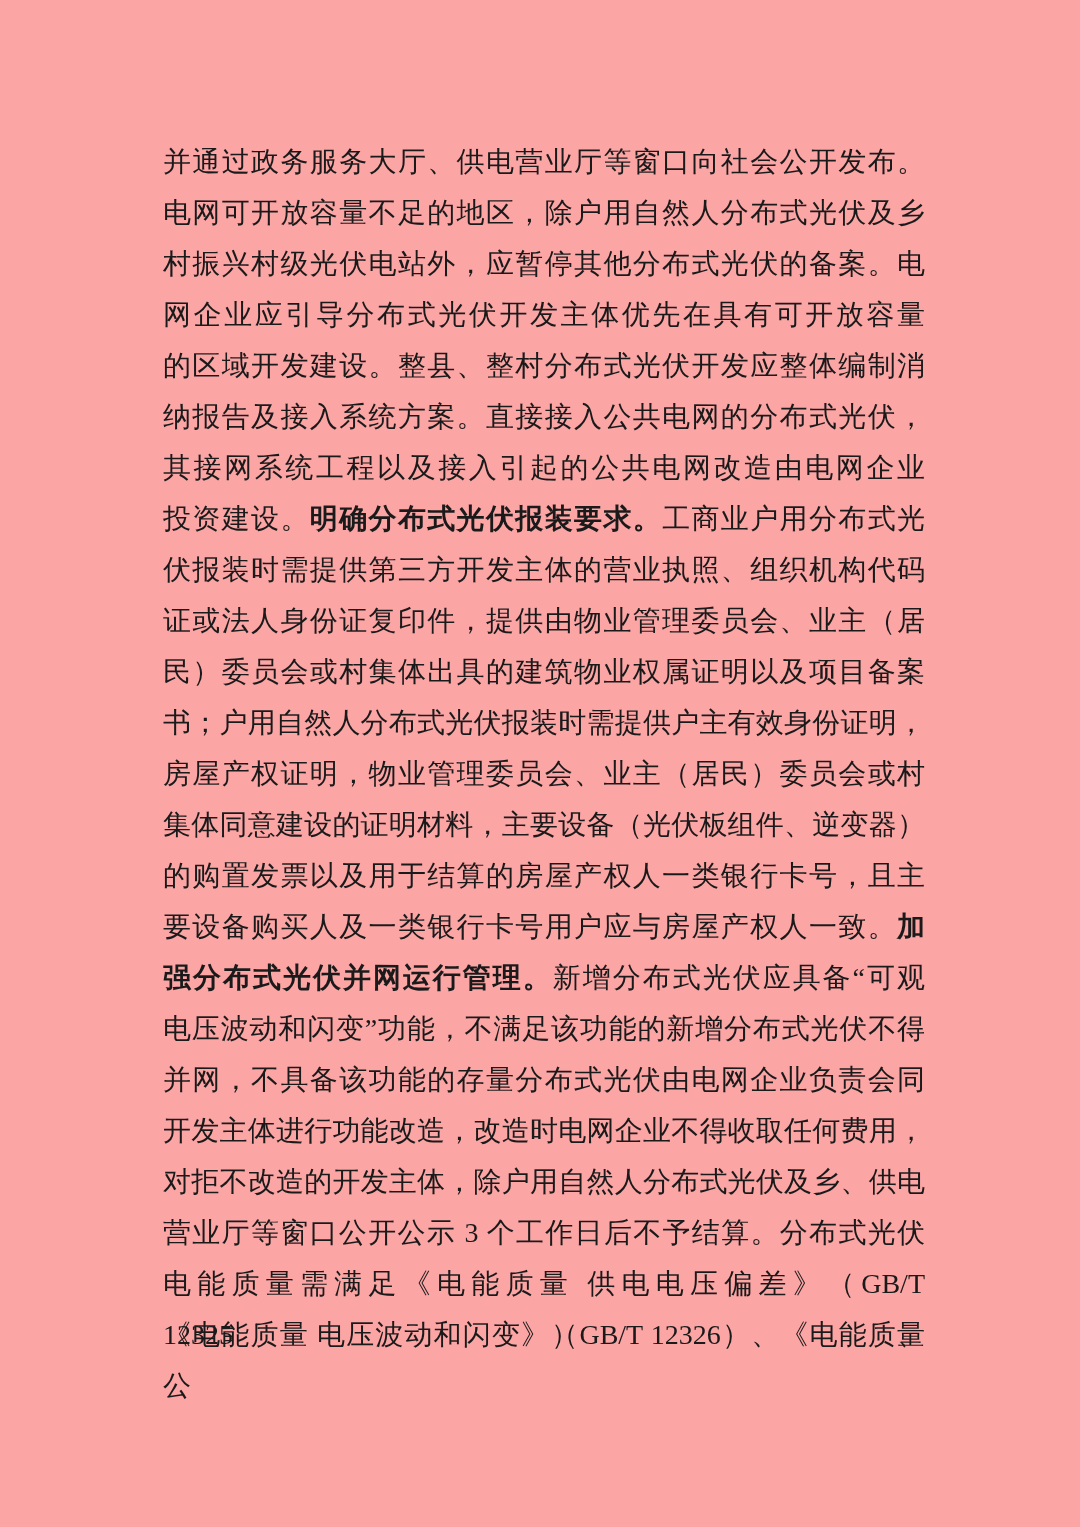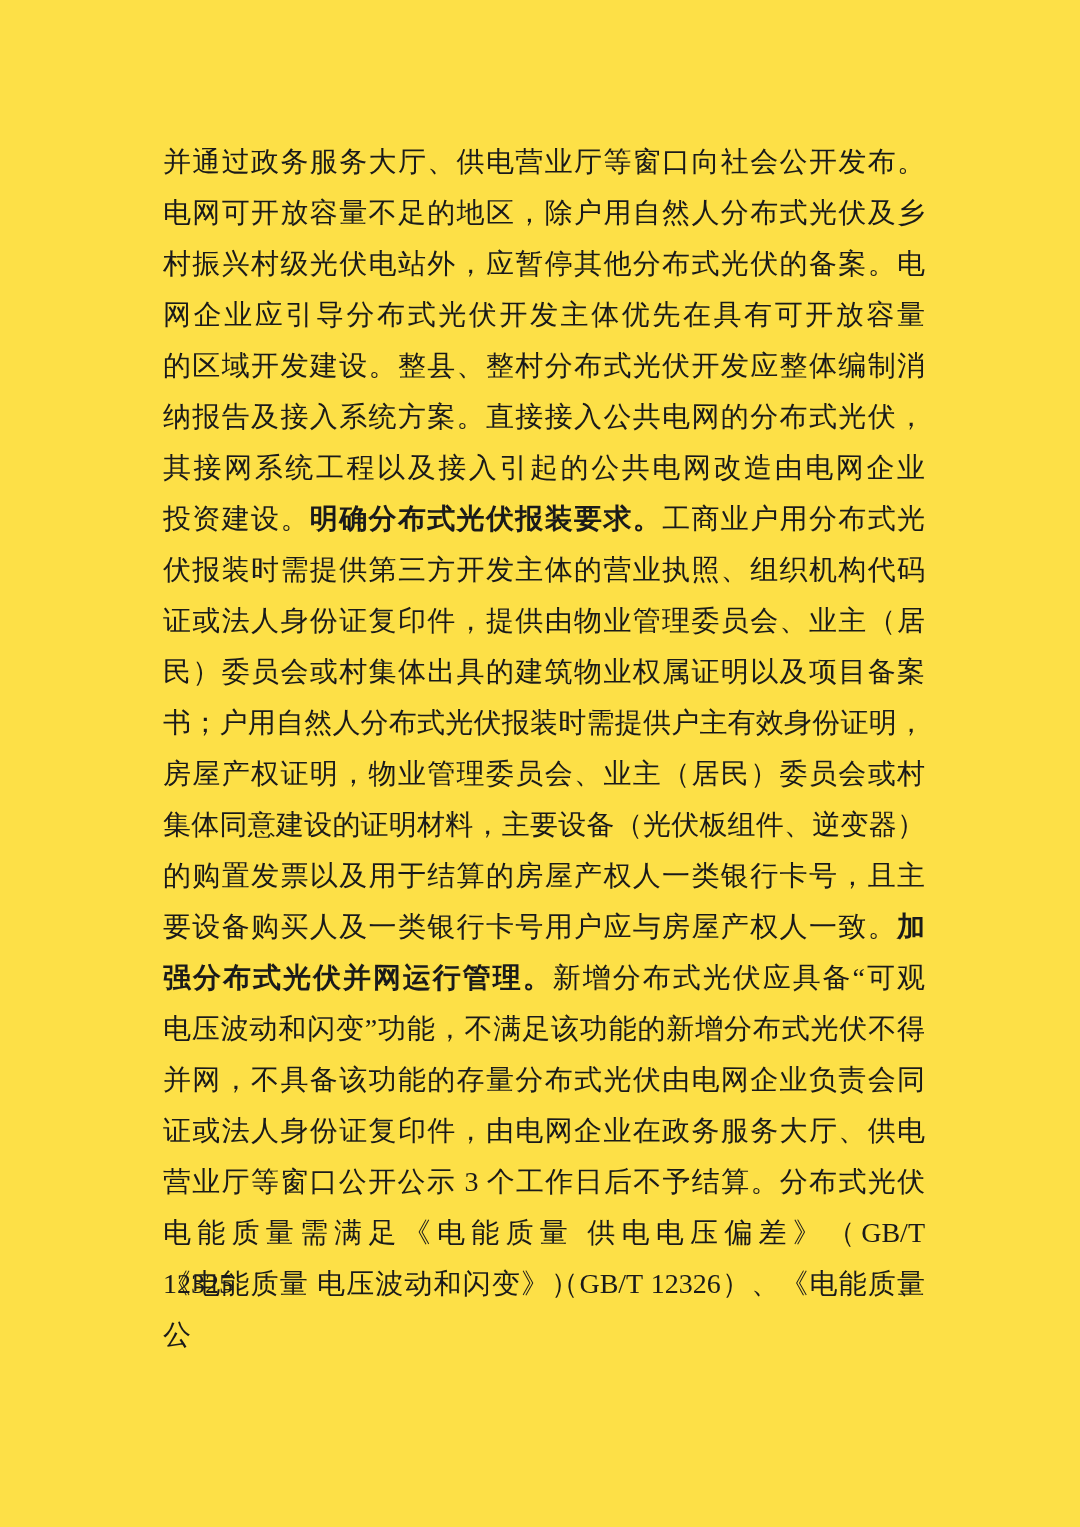--- a/index.html
+++ b/index.html
@@ -13,21 +13,21 @@
     position: relative;
     overflow: hidden;
     font-family: "Liberation Serif", serif;
   }
   .page {
     position: absolute;
     left: 0;
     top: 0;
     width: 1080px;
     height: 1527px;
-    background: #fde047;
+    background: #fca5a5;
   }
   .text-block {
     position: absolute;
     left: 163px;
     top: 136px;
     width: 762px;
   }
   .line {
     height: 51px;
     line-height: 51px;
@@ -62,18 +62,19 @@
       <div class="line"><span class="run">证或法人身份证复印件，提供由物业管理委员会、业主（居</span></div>
       <div class="line"><span class="run">民）委员会或村集体出具的建筑物业权属证明以及项目备案</span></div>
       <div class="line"><span class="run">书；户用自然人分布式光伏报装时需提供户主有效身份证明，</span></div>
       <div class="line"><span class="run">房屋产权证明，物业管理委员会、业主（居民）委员会或村</span></div>
       <div class="line"><span class="run">集体同意建设的证明材料，主要设备（光伏板组件、逆变器）</span></div>
       <div class="line"><span class="run">的购置发票以及用于结算的房屋产权人一类银行卡号，且主</span></div>
       <div class="line"><span class="run">要设备购买人及一类银行卡号用户应与房屋产权人一致。</span><span class="run bold">加</span></div>
       <div class="line"><span class="run bold">强分布式光伏并网运行管理。</span><span class="run">新增分布式光伏应具备“可观</span></div>
       <div class="line"><span class="run">电压波动和闪变”功能，不满足该功能的新增分布式光伏不得</span></div>
       <div class="line"><span class="run">并网，不具备该功能的存量分布式光伏由电网企业负责会同</span></div>
-      <div class="line"><span class="run">证或法人身份证复印件，由电网企业在政务服务大厅、供电</span></div>
+      <div class="line"><span class="run">开发主体进行功能改造，改造时电网企业不得收取任何费用，</span></div>
+      <div class="line"><span class="run">对拒不改造的开发主体，除户用自然人分布式光伏及乡、供电</span></div>
       <div class="line"><span class="run">营业厅等窗口公开公示 3 个工作日后不予结算。分布式光伏</span></div>
       <div class="line"><span class="run">电能质量需满足《电能质量 供电电压偏差》（GB/T 12325）、</span></div>
       <div class="line"><span class="run">《电能质量 电压波动和闪变》（GB/T 12326）、《电能质量 公</span></div>
     </div>
 </div>
 
 </body></html>

